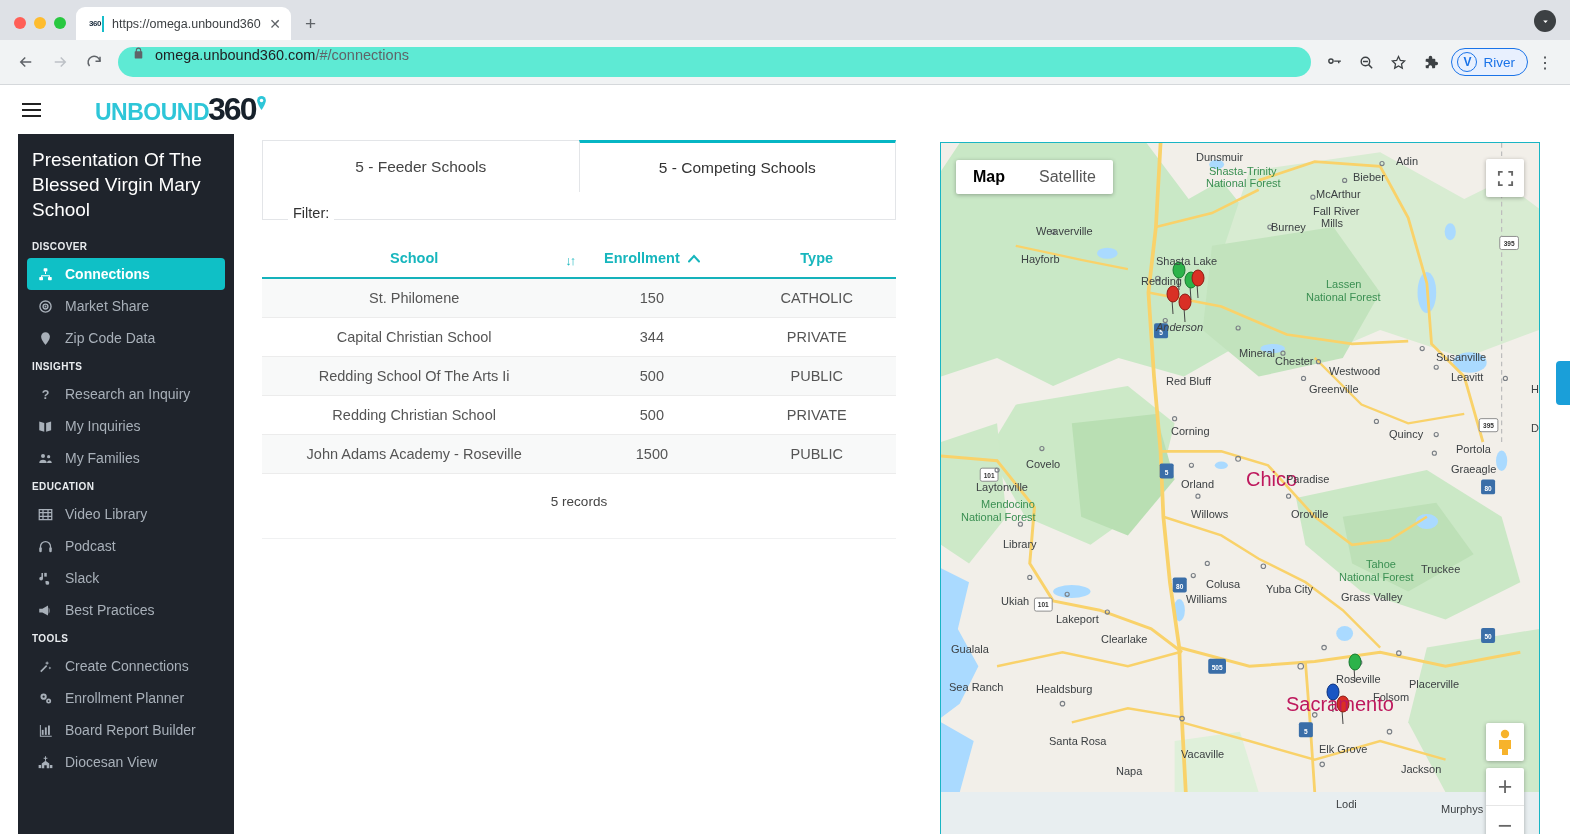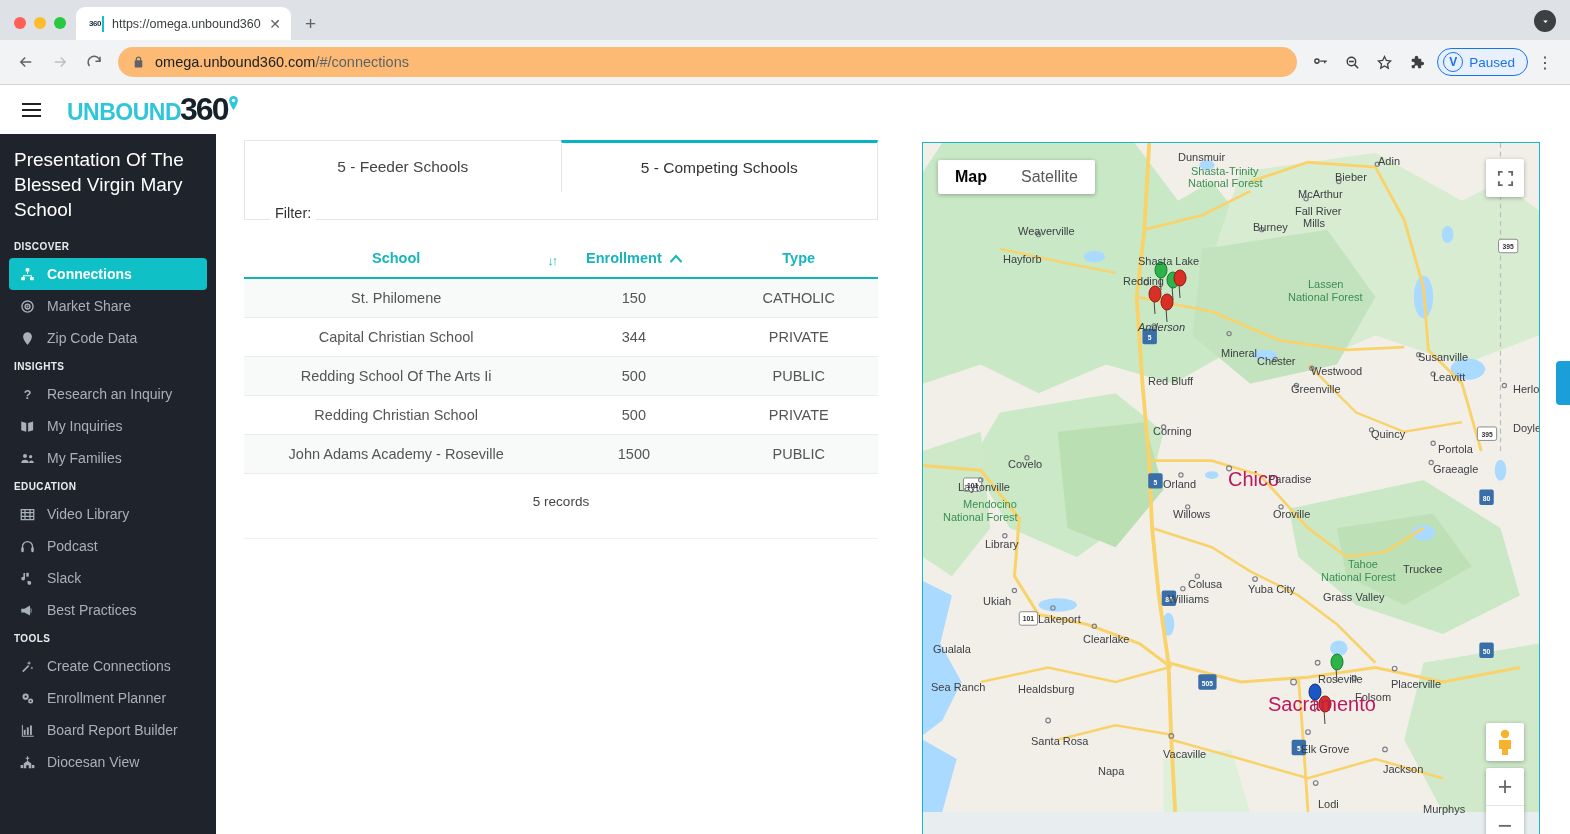--- a/index.html
+++ b/index.html
@@ -55,22 +55,22 @@
     border-bottom: 1px solid #d5d8db;
   }
   .nav-btn {
     width: 32px; height: 32px; border-radius: 50%;
     display: flex; align-items: center; justify-content: center;
     cursor: pointer; color: #5f6368; flex: 0 0 32px;
   }
   .nav-btn.disabled { color: #bdc1c6; }
   .nav-btn svg { width: 18px; height: 18px; }
   .omnibox {
-    flex: 1; height: 30px; background: #fdba74; border-radius: 16px;
-    display: flex; align-items: center; gap: 10px; padding: 0 14px;
+    flex: 1; height: 30px; background: #5eead4; border-radius: 16px;
+    display: flex; gap: 10px; padding: 0 14px;
     margin: 0 6px;
   }
   .omnibox .lock svg { width: 13px; height: 13px; display: block; }
   .url-text { font-size: 14.5px; color: #202124; }
   .url-text .dim { color: #5f6368; }
   .tb-icon {
     width: 30px; height: 30px; display: flex; align-items: center;
     justify-content: center; cursor: pointer; color: #3c4043; flex: 0 0 30px;
   }
   .tb-icon svg { width: 17px; height: 17px; }
@@ -84,21 +84,21 @@
     display: flex; align-items: center; justify-content: center;
     color: #1a73e8; font-size: 12px; font-weight: bold; line-height: 1;
   }
   .paused-label { font-size: 13.5px; color: #1a73e8; }
   .kebab { letter-spacing: 0; }
 
   
   .app { height: 749px; display: flex; flex-direction: column; position: relative; }
   .app-header {
     height: 49px; background: #fff; display: flex; align-items: center;
-    padding: 0 18px; flex: 0 0 49px;
+    padding: 0 18px; flex: 0 0 49px; gap: 28px;
   }
   .hamburger { display: flex; flex-direction: column; gap: 4px; cursor: pointer; padding: 4px; }
   .hamburger span { width: 19px; height: 2px; background: #222; display: block; }
   .brand { margin-left: 22px; display: flex; align-items: baseline; }
   .brand-unbound {
     font-size: 23px; font-weight: bold; color: #2ec6d8; letter-spacing: -0.5px;
   }
   .brand-360 {
     font-size: 32px; font-weight: bold; color: #17212b; letter-spacing: -2px;
     margin-left: -1px;
@@ -110,21 +110,21 @@
     margin-left: auto; display: flex; align-items: center; gap: 10px; cursor: pointer;
   }
   .user-name { font-size: 17.5px; font-weight: bold; color: #111; letter-spacing: 0.2px; }
   .chev { font-size: 15px; color: #111; }
 
   .app-body { flex: 1; display: flex; min-height: 0; }
 
   
   .sidebar {
     width: 216px; flex: 0 0 216px; background: #1f242c; color: #cfd3d8;
-    padding: 10px 0 0 0; overflow: hidden;
+    padding: 10px 0 0 0; overflow: hidden; margin-left: 18px;
   }
   .school-title {
     font-size: 19px; line-height: 25px; color: #fff; padding: 3px 14px 12px 14px;
     font-weight: normal;
   }
   .nav-section {
     font-size: 10px; font-weight: bold; color: #e9ecef; letter-spacing: 0.4px;
     padding: 7px 14px 6px 14px;
   }
   .nav-item {
@@ -307,21 +307,21 @@
         <path d="M12 3.5l2.6 5.6 6 .7-4.4 4.2 1.2 6-5.4-3-5.4 3 1.2-6L3.4 9.8l6-.7z"></path>
       </svg>
   </div>
   <div class="tb-icon">
     <svg viewBox="0 0 24 24" fill="currentColor">
         <path d="M20.5 11h-1.7V8.2a1.5 1.5 0 00-1.5-1.5H14.5V5a2.5 2.5 0 00-5 0v1.7H6.7a1.5 1.5 0 00-1.5 1.5V11H7a2.4 2.4 0 010 4.8H5.2v2.8a1.5 1.5 0 001.5 1.5h2.8v-1.7a2.4 2.4 0 114.8 0v1.7h2.8a1.5 1.5 0 001.5-1.5v-2.8h1.7a2.4 2.4 0 100-4.8z"></path>
       </svg>
   </div>
   <div class="paused-pill">
     <span class="vlogo">V</span>
-    <span class="paused-label">Paused</span>
+    <span class="paused-label">River</span>
   </div>
   <div class="tb-icon kebab">⋮</div>
 </div>
 
 <div class="app">
 
   <div class="app-header">
     <div class="hamburger">
       <span></span>
         <span></span>

